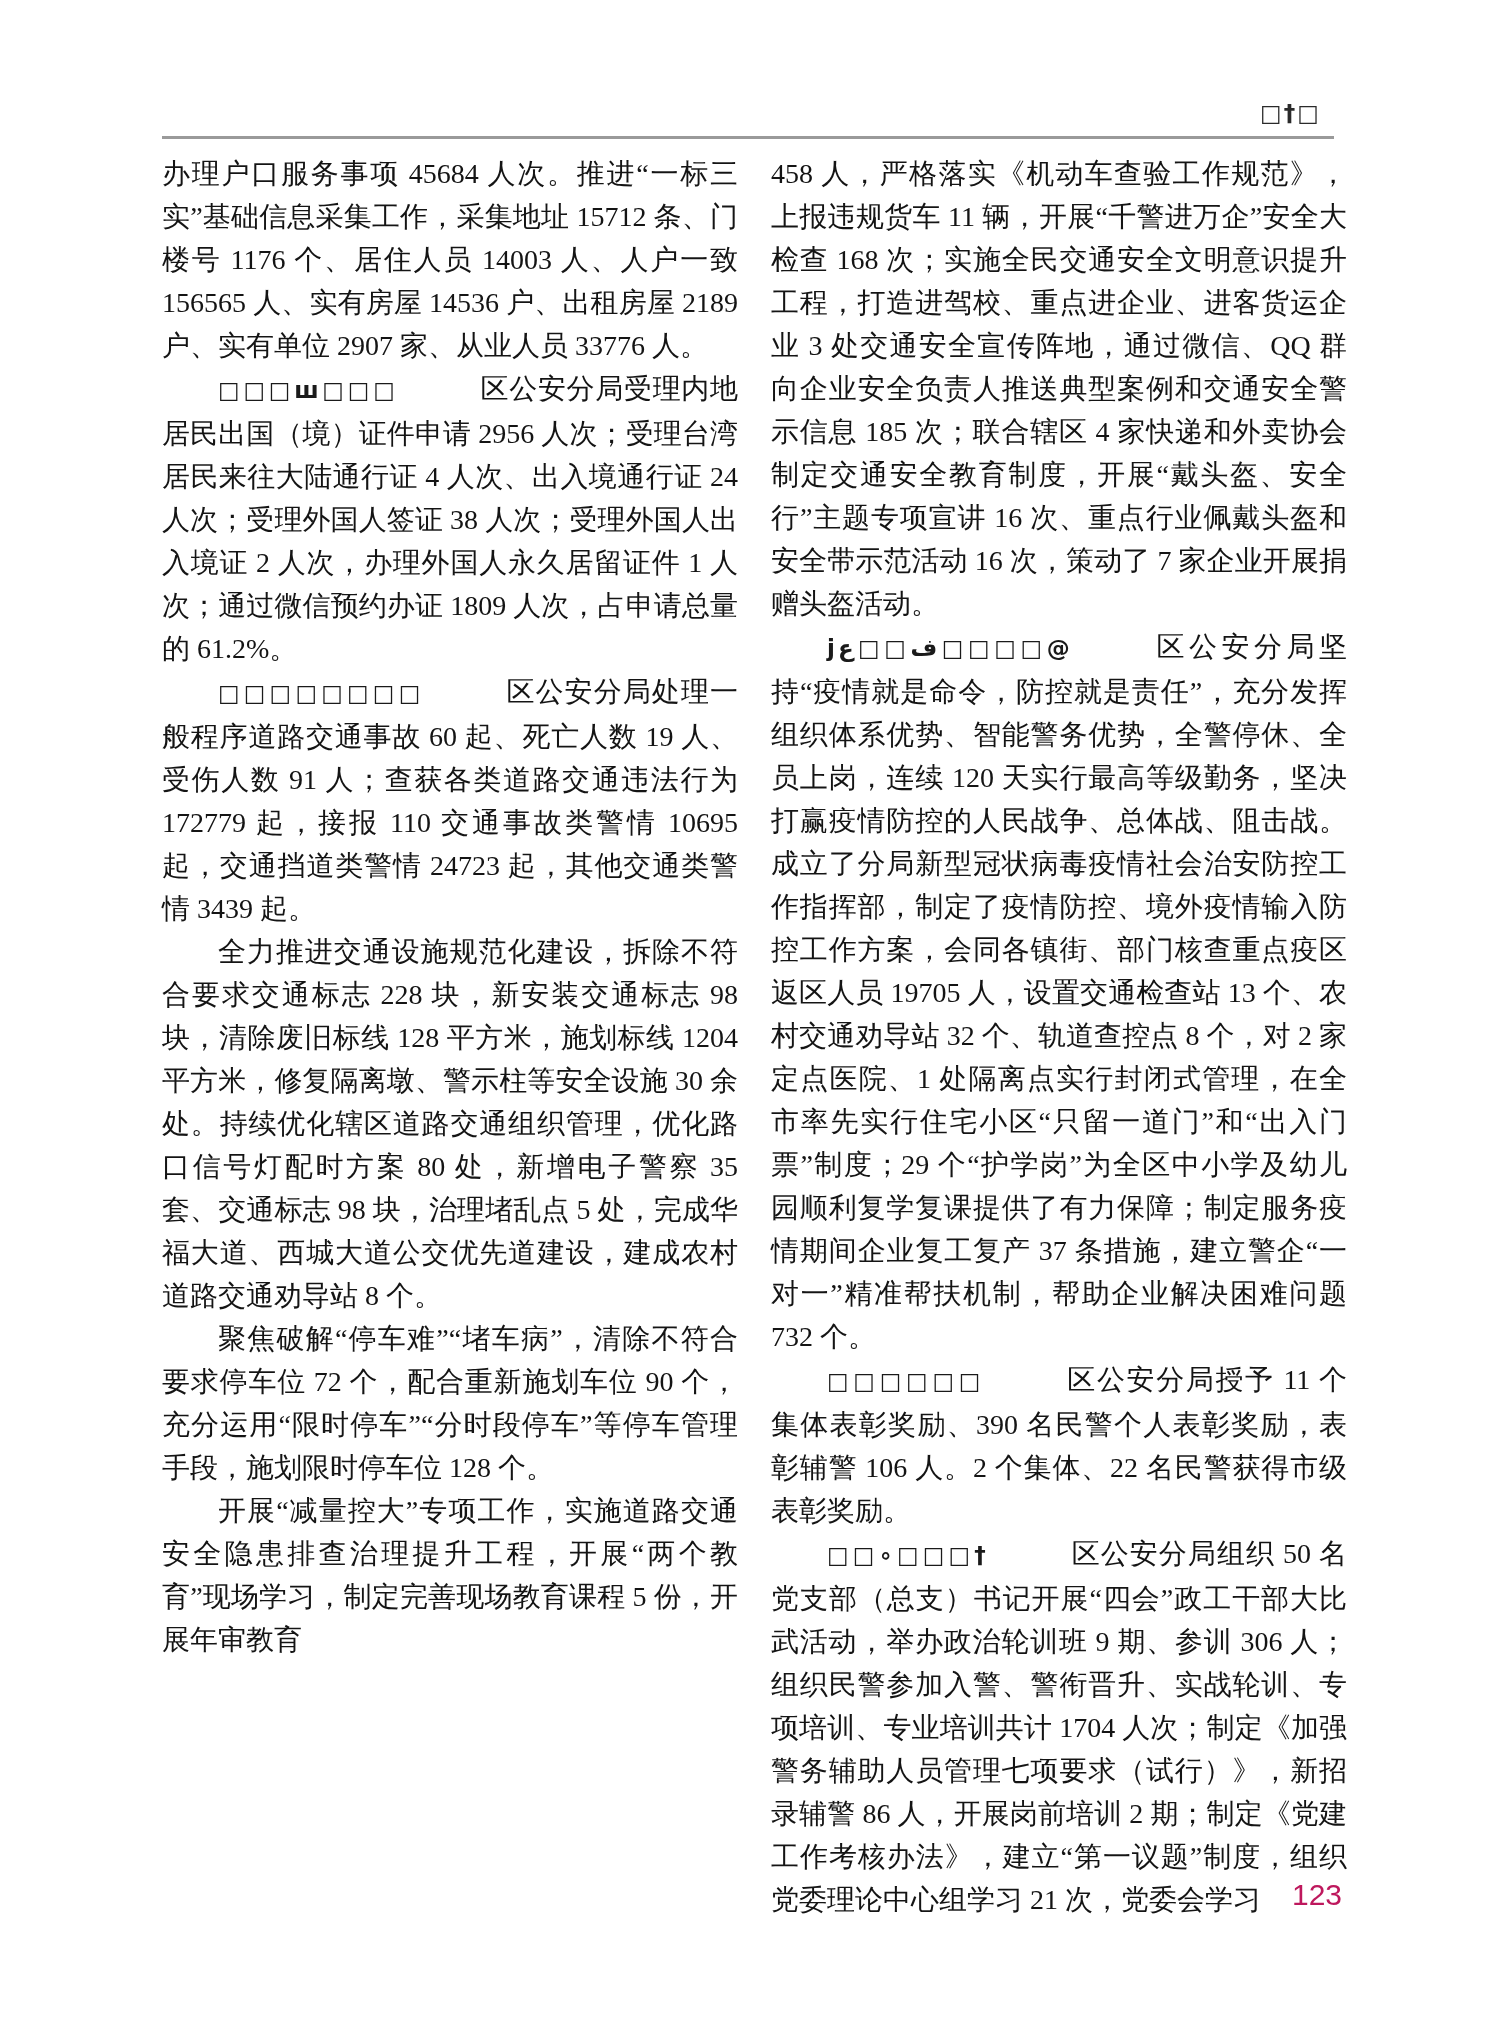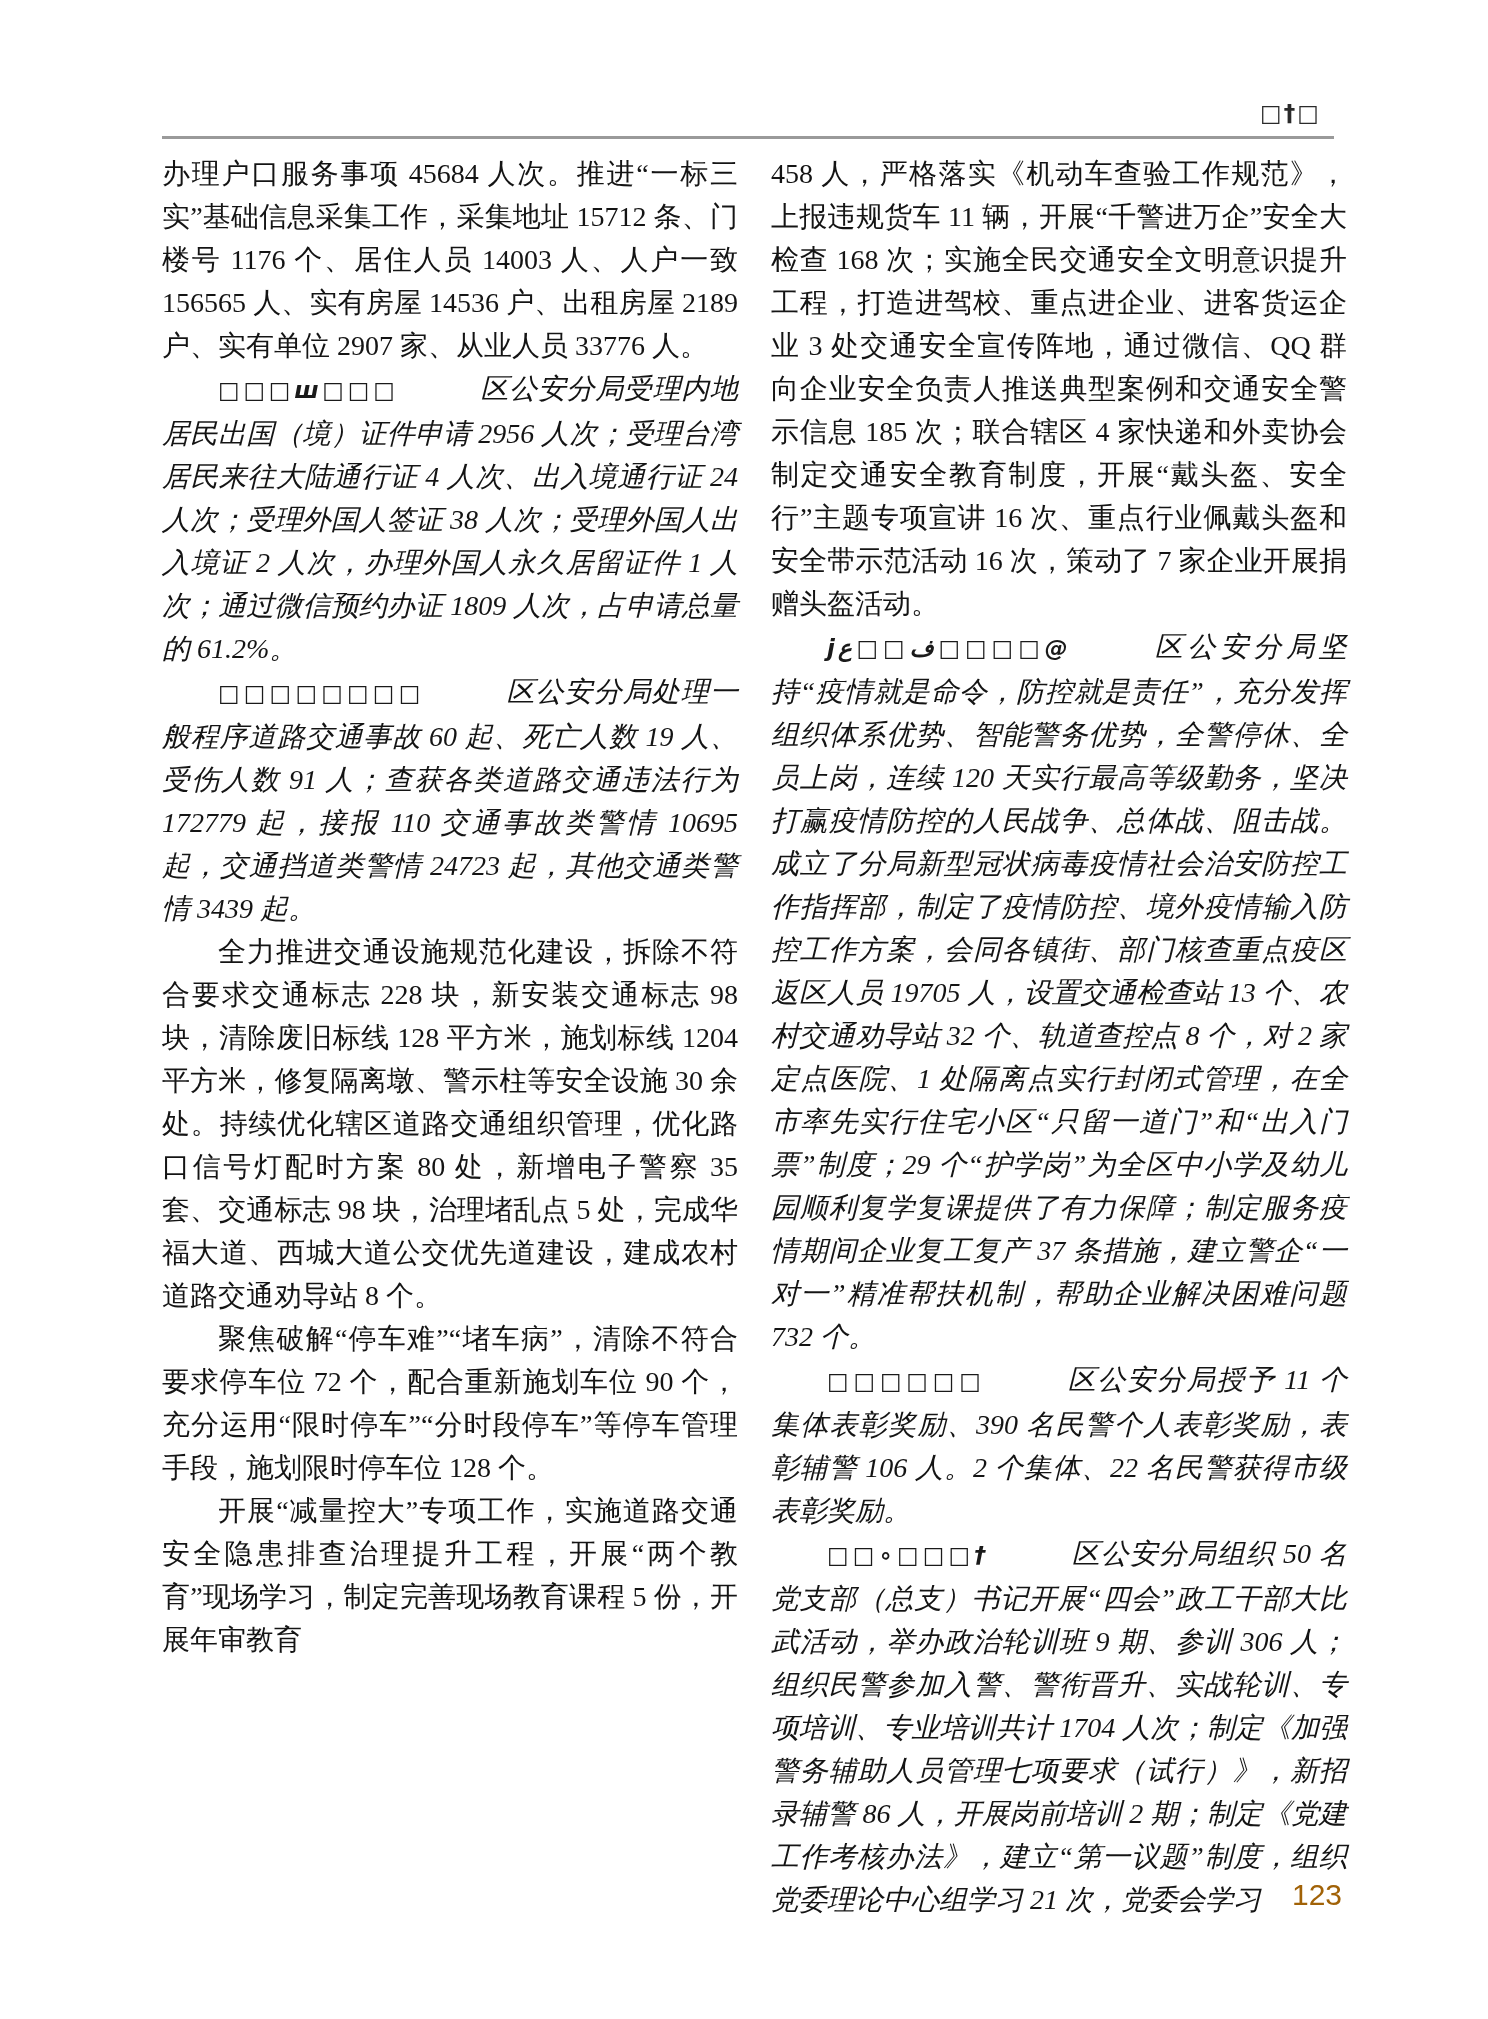--- a/index.html
+++ b/index.html
@@ -43,39 +43,39 @@
     color: #141414;
   }
   .col-left  { left: 162px; }
   .col-right { left: 771px; }
   .col p {
     margin: 0;
     padding: 0;
   }
   .indent { text-indent: 56px; }
   .gap    { margin-top: 43px; }
-  .entry  { text-indent: 56px; font-style: italic; }
+  .entry  { text-indent: 56px; }
   .hglyphs {
     font-family: "DejaVu Sans", sans-serif;
     font-weight: bold;
     font-size: 23px;
     letter-spacing: 3px;
     margin-right: 82px;
     color: #1a1a1a;
     unicode-bidi: bidi-override;
     direction: ltr;
     white-space: nowrap;
   }
   .page-number {
     position: absolute;
     top: 1878px;
     left: 1292px;
     font-family: "Liberation Sans", "DejaVu Sans", sans-serif;
     font-size: 30px;
-    color: #a16207;
+    color: #be185d;
   }
 </style>
 </head>
 <body>
 
 <div class="corner-mark">□†□</div>
 <div class="top-rule"></div>
 
 <div class="col col-left">
   <p class="para">办理户口服务事项 45684 人次。推进“一标三实”基础信息采集工作，采集地址 15712 条、门楼号 1176 个、居住人员 14003 人、人户一致 156565 人、实有房屋 14536 户、出租房屋 2189 户、实有单位 2907 家、从业人员 33776 人。</p>

